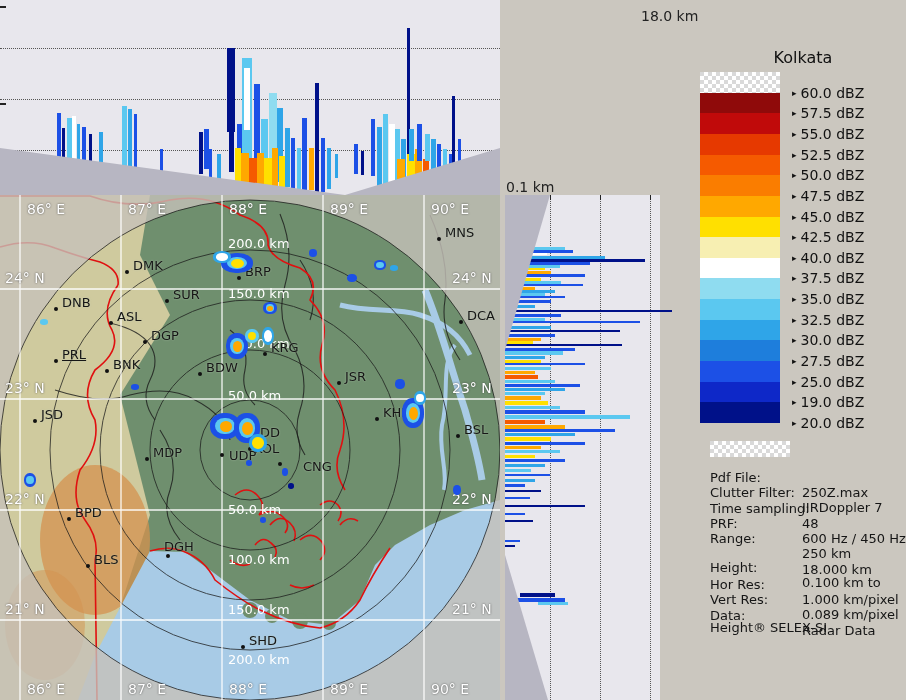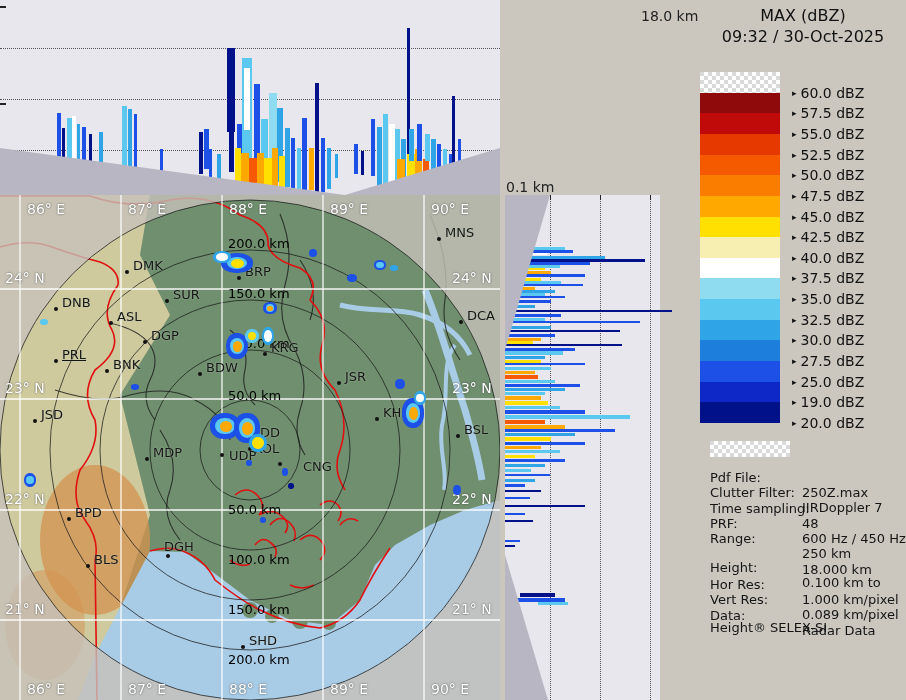--- a/index.html
+++ b/index.html
@@ -13,21 +13,21 @@
   .hgrid{position:absolute;left:0;width:100%;height:0;border-top:1px dotted #555;}
   .vgrid{position:absolute;top:0;height:100%;width:0;border-left:1px dotted #555;}
   .wedge{position:absolute;left:0;top:0;width:100%;height:100%;pointer-events:none;}
   .bar{position:absolute;}
   .tick{position:absolute;background:#222;}
   .axis-label{position:absolute;font-size:14px;color:#222;white-space:nowrap;}
   
   #map-panel{left:0;top:195px;width:500px;height:505px;background:#6F8F6E;}
   #map-labels,#map-echoes{position:absolute;left:0;top:0;width:500px;height:505px;}
   .lonlat{position:absolute;font-size:14px;color:#fff;text-shadow:0 0 2px rgba(60,60,60,.9);white-space:nowrap;}
-  .ringlab{position:absolute;font-size:13px;color:#000000;white-space:nowrap;}
+  .ringlab{position:absolute;font-size:13px;color:#ffffff;white-space:nowrap;}
   .city{position:absolute;}
   .city .dot{position:absolute;width:4px;height:4px;background:#111;border-radius:50%;left:-2px;top:-2px;}
   .city .lab{position:absolute;font-size:13px;color:#161616;white-space:nowrap;text-shadow:0 0 2px rgba(190,205,185,.7);}
   .echo{position:absolute;border-radius:46%;}
   .echo .mid{position:absolute;left:18%;top:18%;width:64%;height:64%;border-radius:50%;}
   .echo .core{position:absolute;left:32%;top:30%;width:40%;height:44%;border-radius:50%;}
   
   #legend{left:700px;top:0;width:206px;height:700px;position:absolute;}
   .title-line{position:absolute;left:0;width:100%;text-align:center;font-size:16px;color:#111;white-space:nowrap;}
   .band{position:absolute;left:0;width:80px;}
@@ -453,22 +453,21 @@
     </svg>
     <div class="tick" style="left:45px;top:0;width:1px;height:5px"></div>
     <div class="tick" style="left:95px;top:0;width:1px;height:5px"></div>
     <div class="tick" style="left:145px;top:0;width:1px;height:5px"></div>
   </div>
 
   <div class="axis-label" style="left:641px;top:8px">18.0 km</div>
   <div class="axis-label" style="left:506px;top:179px">0.1 km</div>
 
   <div id="legend">
-    <div class="title-line" style="top:6px">MAX (dBZ)</div>
-    <div class="title-line" style="top:27px">09:32 / 30-Oct-2025</div>
+    <div class="title-line" style="top:48px">Kolkata</div>
     <div id="legend-swatches">
         <div class="band checker" style="top: 72px; height: 20.647px;"></div>
         <div class="band" style="top: 92.647px; height: 20.647px; background: rgb(143, 10, 10);"></div>
         <div class="band" style="top: 113.294px; height: 20.647px; background: rgb(192, 10, 10);"></div>
         <div class="band" style="top: 133.941px; height: 20.647px; background: rgb(230, 57, 0);"></div>
         <div class="band" style="top: 154.588px; height: 20.647px; background: rgb(245, 90, 0);"></div>
         <div class="band" style="top: 175.235px; height: 20.647px; background: rgb(250, 125, 0);"></div>
         <div class="band" style="top: 195.882px; height: 20.647px; background: rgb(255, 168, 0);"></div>
         <div class="band" style="top: 216.529px; height: 20.647px; background: rgb(255, 224, 0);"></div>
         <div class="band" style="top: 237.176px; height: 20.647px; background: rgb(247, 239, 178);"></div>

